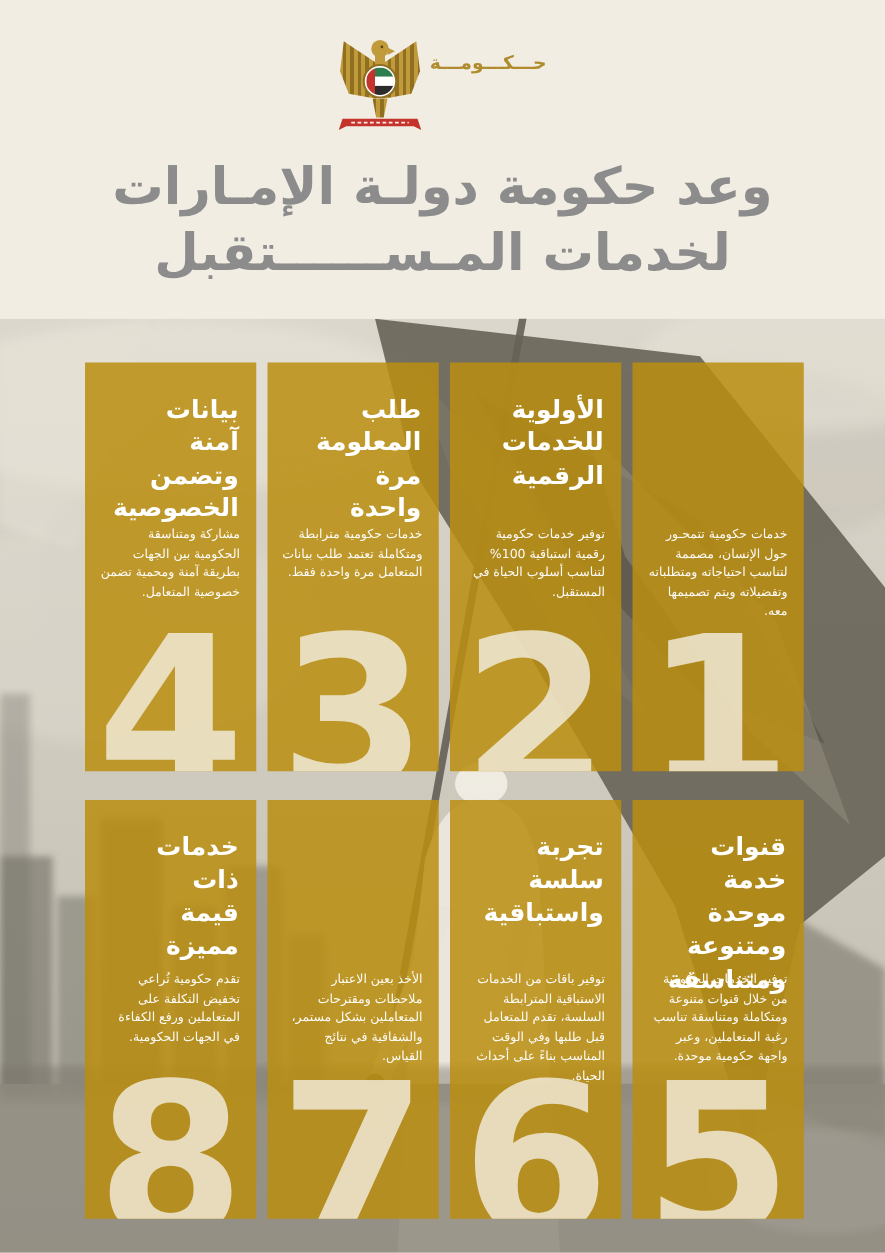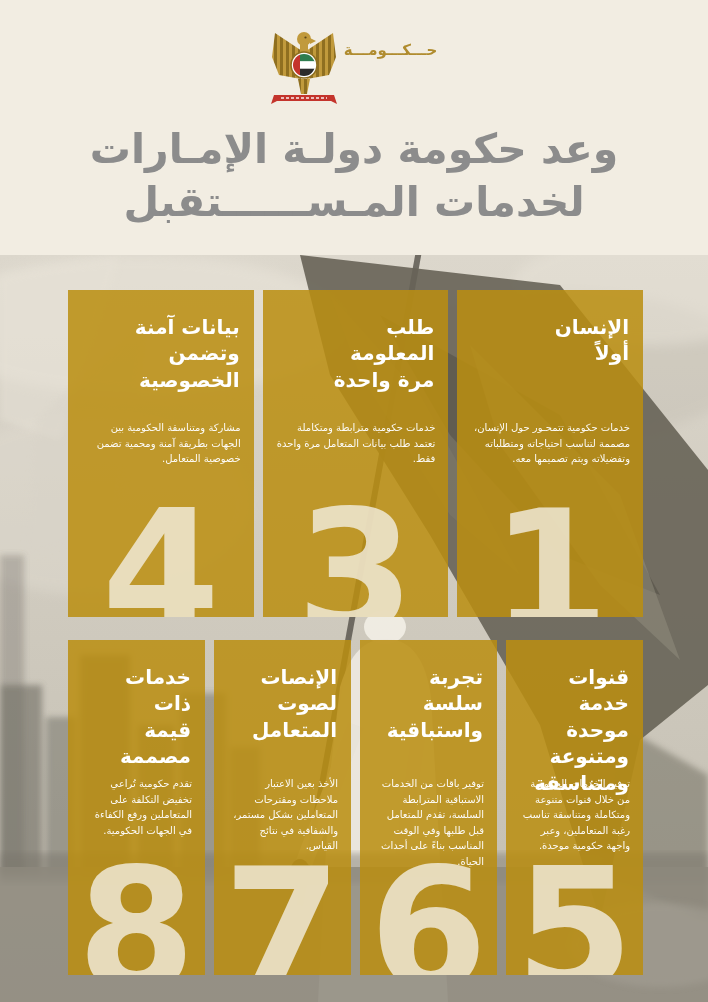--- a/index.html
+++ b/index.html
@@ -146,24 +146,29 @@
       </div>
     </div>
     <div class="page-title">
       <div class="title-line">وعد حكومة دولـة الإمـارات</div>
       <div class="title-line">لخدمات المـســــــتقبل</div>
     </div>
   </div>
 
   <div class="row row1">
     <div class="card">
-      <div class="card-title">الإنسان
-أولاً</div>
       <div class="card-desc">خدمات حكومية تتمحـور حول الإنسان، مصممة لتناسب احتياجاته ومتطلباته وتفضيلاته ويتم تصميمها معه.</div>
       <div class="card-number">1</div>
+    </div>
+    <div class="card">
+      <div class="card-title">الأولوية
+للخدمات
+الرقمية</div>
+      <div class="card-desc">توفير خدمات حكومية رقمية استباقية 100% لتناسب أسلوب الحياة في المستقبل.</div>
+      <div class="card-number">2</div>
     </div>
     <div class="card">
       <div class="card-title">طلب
 المعلومة
 مرة واحدة</div>
       <div class="card-desc">خدمات حكومية مترابطة ومتكاملة تعتمد طلب بيانات المتعامل مرة واحدة فقط.</div>
       <div class="card-number">3</div>
     </div>
     <div class="card">
       <div class="card-title">بيانات آمنة
@@ -183,28 +188,25 @@
       <div class="card-desc">توفير الخدمات الحكومية من خلال قنوات متنوعة ومتكاملة ومتناسقة تناسب رغبة المتعاملين، وعبر واجهة حكومية موحدة.</div>
       <div class="card-number">5</div>
     </div>
     <div class="card">
       <div class="card-title">تجربة سلسة
 واستباقية</div>
       <div class="card-desc">توفير باقات من الخدمات الاستباقية المترابطة السلسة، تقدم للمتعامل قبل طلبها وفي الوقت المناسب بناءً على أحداث الحياة.</div>
       <div class="card-number">6</div>
     </div>
     <div class="card">
-      <div class="card-title">الإنصات
-لصوت
-المتعامل</div>
       <div class="card-desc">الأخذ بعين الاعتبار ملاحظات ومقترحات المتعاملين بشكل مستمر، والشفافية في نتائج القياس.</div>
       <div class="card-number">7</div>
     </div>
     <div class="card">
       <div class="card-title">خدمات
 ذات قيمة
-مصممة</div>
+مميزة</div>
       <div class="card-desc">تقدم حكومية تُراعي تخفيض التكلفة على المتعاملين ورفع الكفاءة في الجهات الحكومية.</div>
       <div class="card-number">8</div>
     </div>
   </div>
 
 </div>
 
 </body></html>

